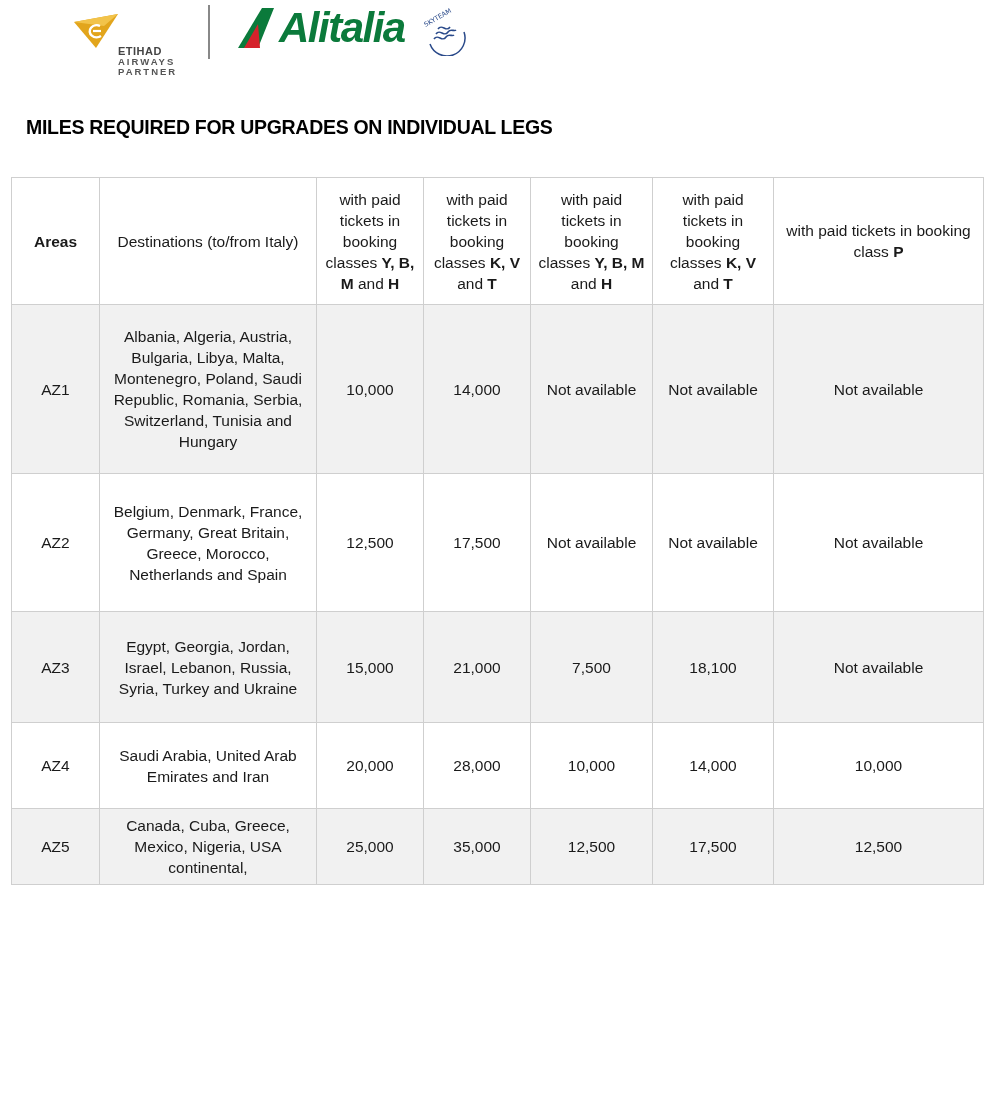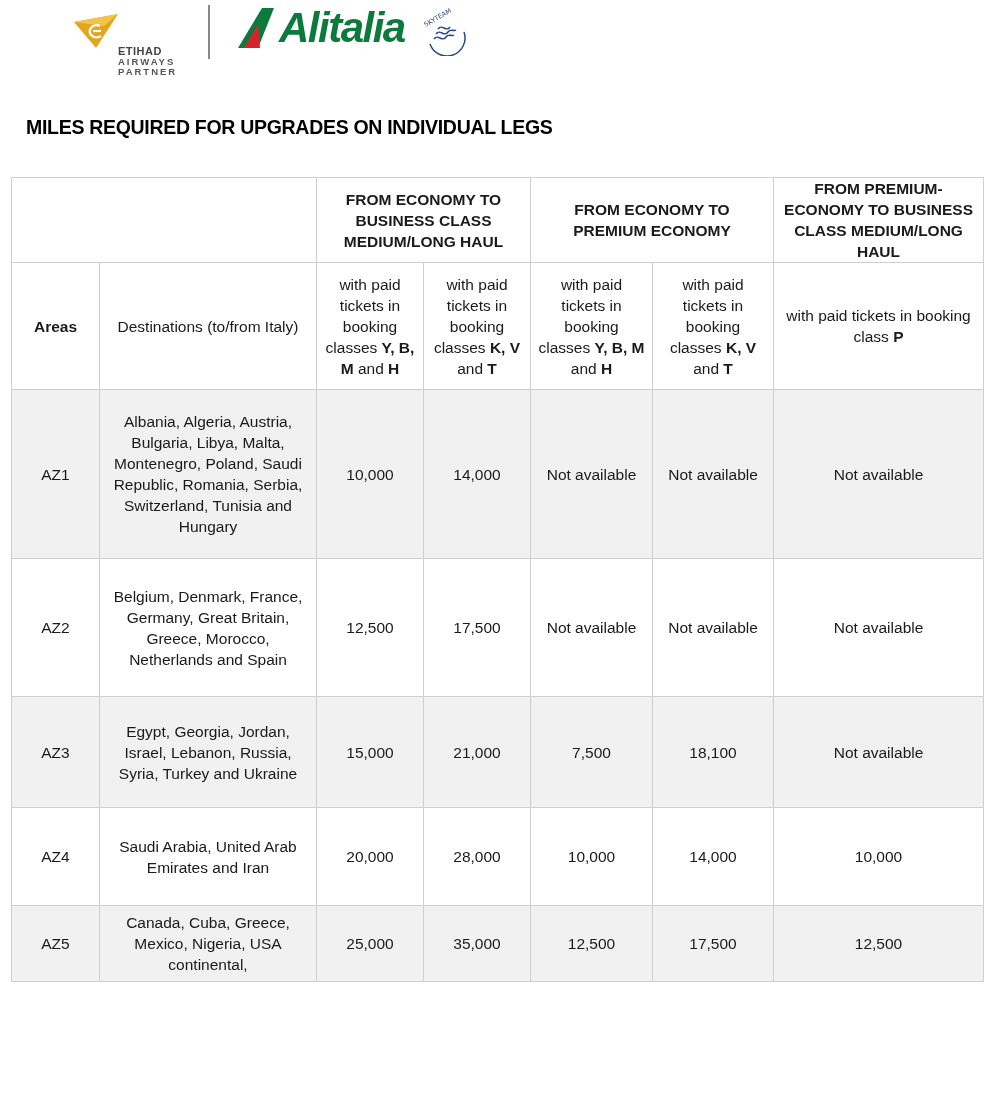--- a/index.html
+++ b/index.html
@@ -69,26 +69,20 @@
   <colgroup>
     <col style="width:88px">
       <col style="width:217px">
       <col style="width:107px">
       <col style="width:107px">
     <col style="width:122px">
       <col style="width:121px">
       <col style="width:210px">
   </colgroup>
   <thead>
-    <tr style="height:85px">
-      <th colspan="2"></th>
-      <th colspan="2" class="group">FROM ECONOMY TO BUSINESS CLASS MEDIUM/LONG HAUL</th>
-      <th colspan="2" class="group">FROM ECONOMY TO PREMIUM ECONOMY</th>
-      <th class="group">FROM PREMIUM-ECONOMY TO BUSINESS CLASS MEDIUM/LONG HAUL</th>
-    </tr>
     <tr style="height:127px">
       <th style="font-weight:bold">Areas</th>
       <th>Destinations (to/from Italy)</th>
       <th><span>with paid tickets in booking classes </span><b>Y</b><b>, </b><b>B</b><b>, </b><b>M</b> and <b>H</b></th>
       <th><span>with paid tickets in booking classes </span><b>K</b><b>, </b><b>V</b> and <b>T</b></th>
       <th><span>with paid tickets in booking classes </span><b>Y</b><b>, </b><b>B</b><b>, </b><b>M</b> and <b>H</b></th>
       <th><span>with paid tickets in booking classes </span><b>K</b><b>, </b><b>V</b> and <b>T</b></th>
       <th><span>with paid tickets in booking class </span><b>P</b></th>
     </tr>
   </thead>
@@ -113,21 +107,21 @@
     </tr>
     <tr class="shade" style="height:111px">
       <td class="area">AZ3</td>
       <td>Egypt, Georgia, Jordan, Israel, Lebanon, Russia, Syria, Turkey and Ukraine</td>
       <td>15,000</td>
       <td>21,000</td>
       <td>7,500</td>
       <td>18,100</td>
       <td>Not available</td>
     </tr>
-    <tr style="height:98px">
+    <tr style="height:86px">
       <td class="area">AZ4</td>
       <td>Saudi Arabia, United Arab Emirates and Iran</td>
       <td>20,000</td>
       <td>28,000</td>
       <td>10,000</td>
       <td>14,000</td>
       <td>10,000</td>
     </tr>
     <tr class="shade" style="height:76px">
       <td class="area">AZ5</td>

